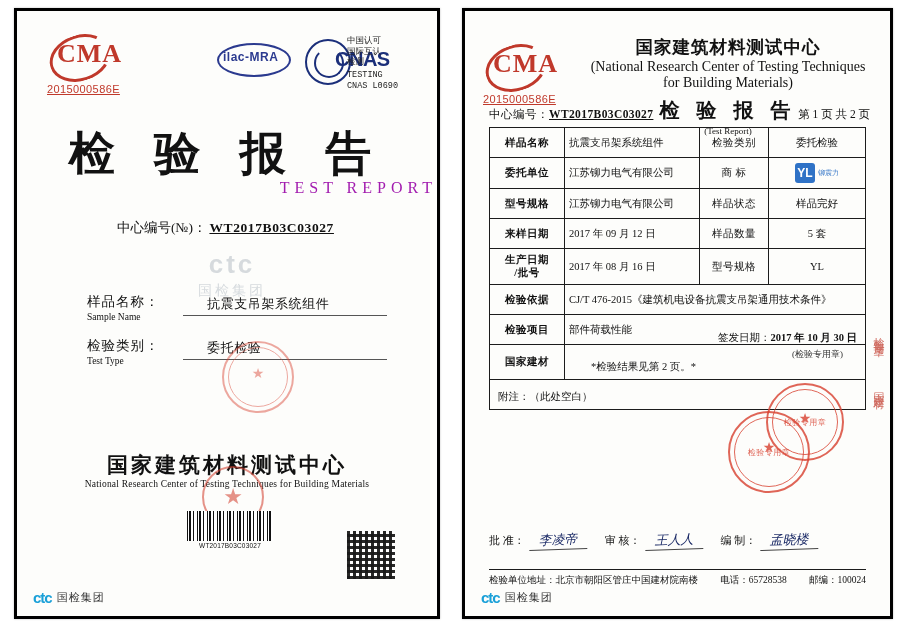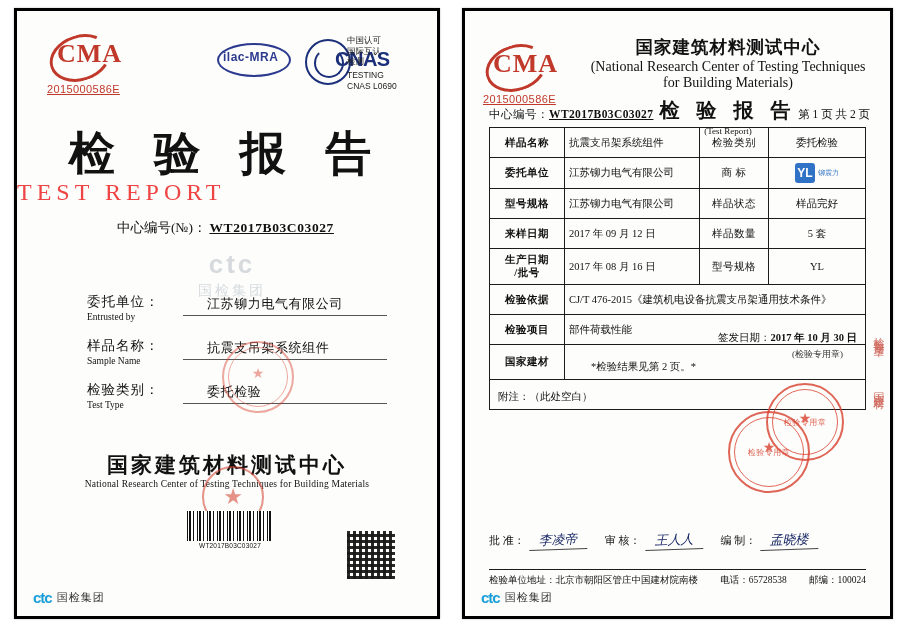--- a/index.html
+++ b/index.html
@@ -77,42 +77,42 @@
     position:absolute;left:30px;top:11px;
     font-family:"Liberation Sans",sans-serif;
     font-size:20px;font-weight:bold;color:#1b2f7a;letter-spacing:-.5px;
   }
 
   .accredit-cn{
     font-family:"Liberation Sans",sans-serif;
     font-size:8.5px;line-height:1.25;color:#222;
   }
   .accredit-en{
-    font-family:Liberation Sans, sans-serif;
+    font-family:Liberation Mono, monospace;
     font-size:8.5px;line-height:1.3;color:#222;
   }
 
   
   .l-logos{position:absolute;left:32px;top:24px;}
   .l-mid{position:absolute;left:200px;top:26px;display:flex;align-items:flex-start;gap:14px;}
   .l-right{position:absolute;left:330px;top:24px;}
 
   .big-title{
     position:absolute;left:0;right:0;top:112px;
     text-align:center;
     font-size:46px;letter-spacing:14px;
     font-weight:bold;
     color:#111;
   }
   .big-title-en{
     position:absolute;left:0;right:0;top:168px;
-    text-align:left;
-    font-size:24px;letter-spacing:5px;
+    text-align:right;
+    font-size:16px;letter-spacing:5px;
     font-family:"Liberation Serif",serif;
-    color:#ef4444;
+    color:#a21caf;
   }
   .center-no{
     position:absolute;left:0;right:0;top:208px;
     text-align:center;font-size:13.5px;
   }
   .center-no .val{
     text-decoration:underline;font-weight:bold;letter-spacing:.6px;
     padding:0 3px;
   }
 
@@ -313,26 +313,20 @@
   <div class="center-no">
     <span>中心编号(№)：</span><span class="val">WT2017B03C03027</span>
   </div>
 
   <div class="watermark">
     <div class="w1">ctc</div>
     <div class="w2">国检集团</div>
   </div>
 
   <div class="fields">
-    <div class="frow">
-      <span class="cn">委托单位：</span>
-      <span class="en">Entrusted by</span>
-      <span class="line"></span>
-      <span class="val">江苏铆力电气有限公司</span>
-    </div>
     <div class="frow">
       <span class="cn">样品名称：</span>
       <span class="en">Sample Name</span>
       <span class="line"></span>
       <span class="val">抗震支吊架系统组件</span>
     </div>
     <div class="frow">
       <span class="cn">检验类别：</span>
       <span class="en">Test Type</span>
       <span class="line"></span>

